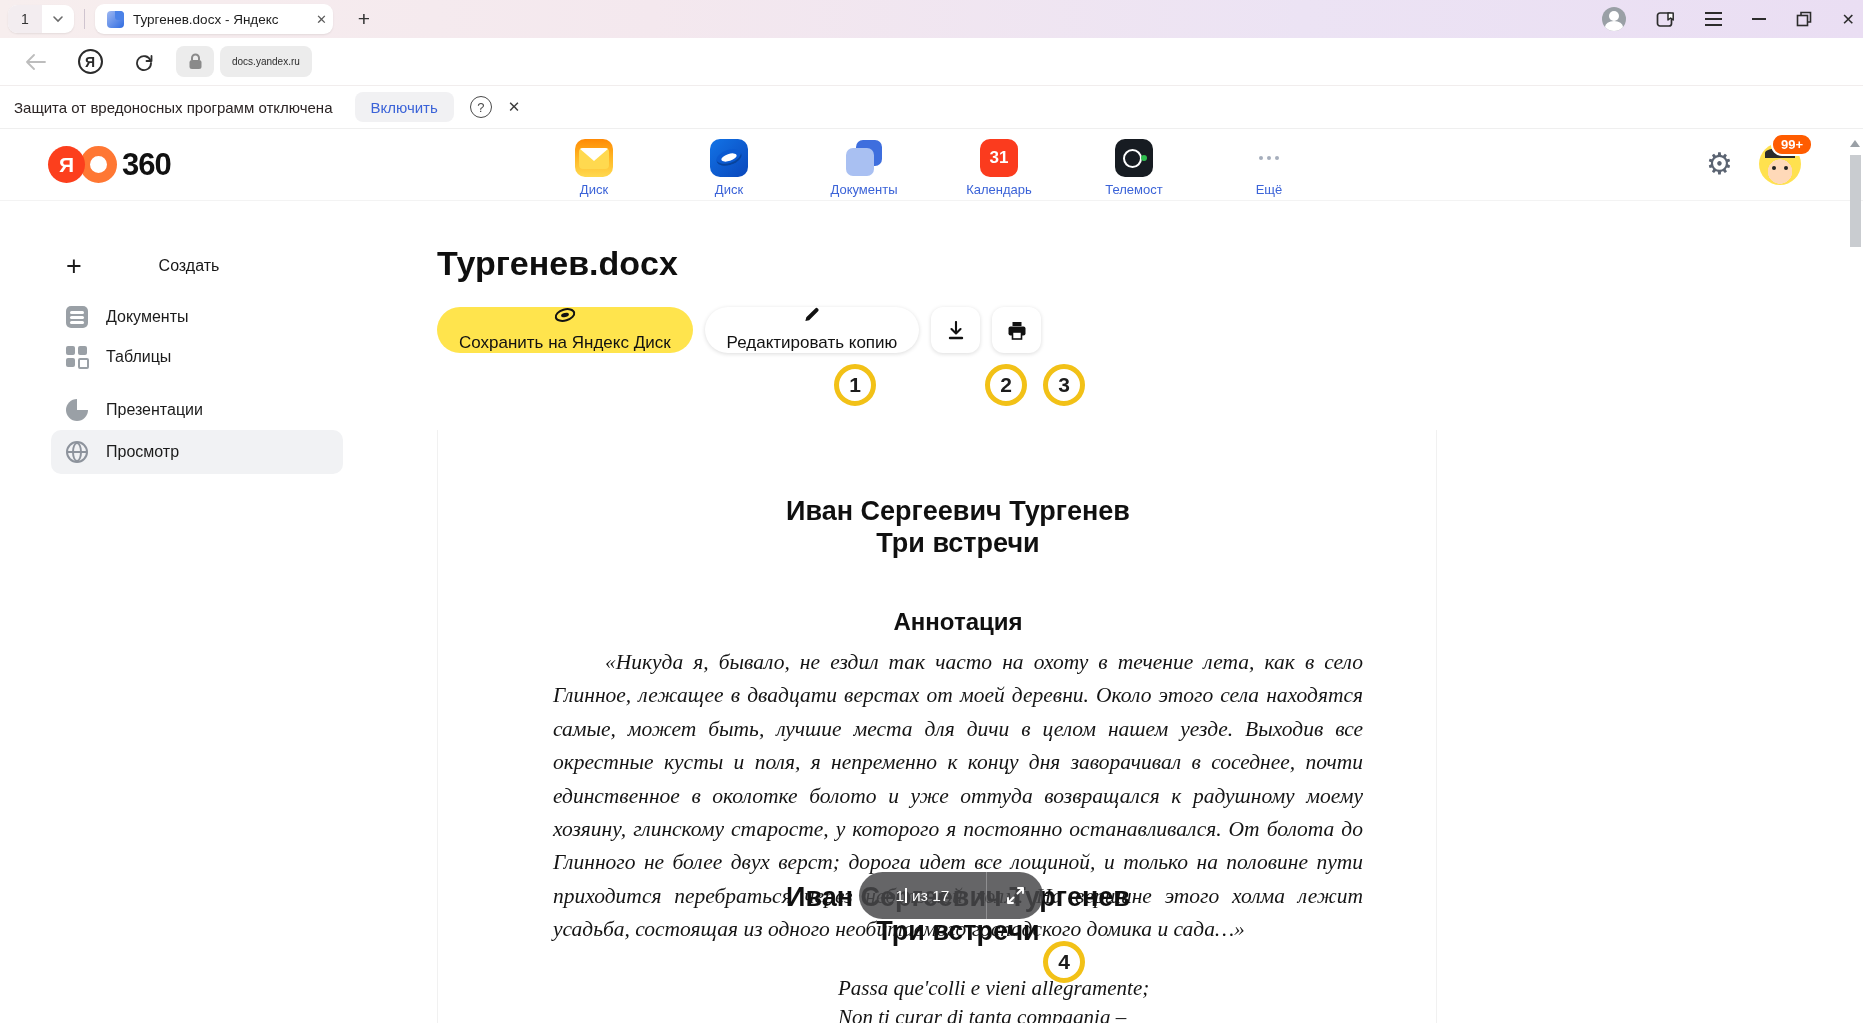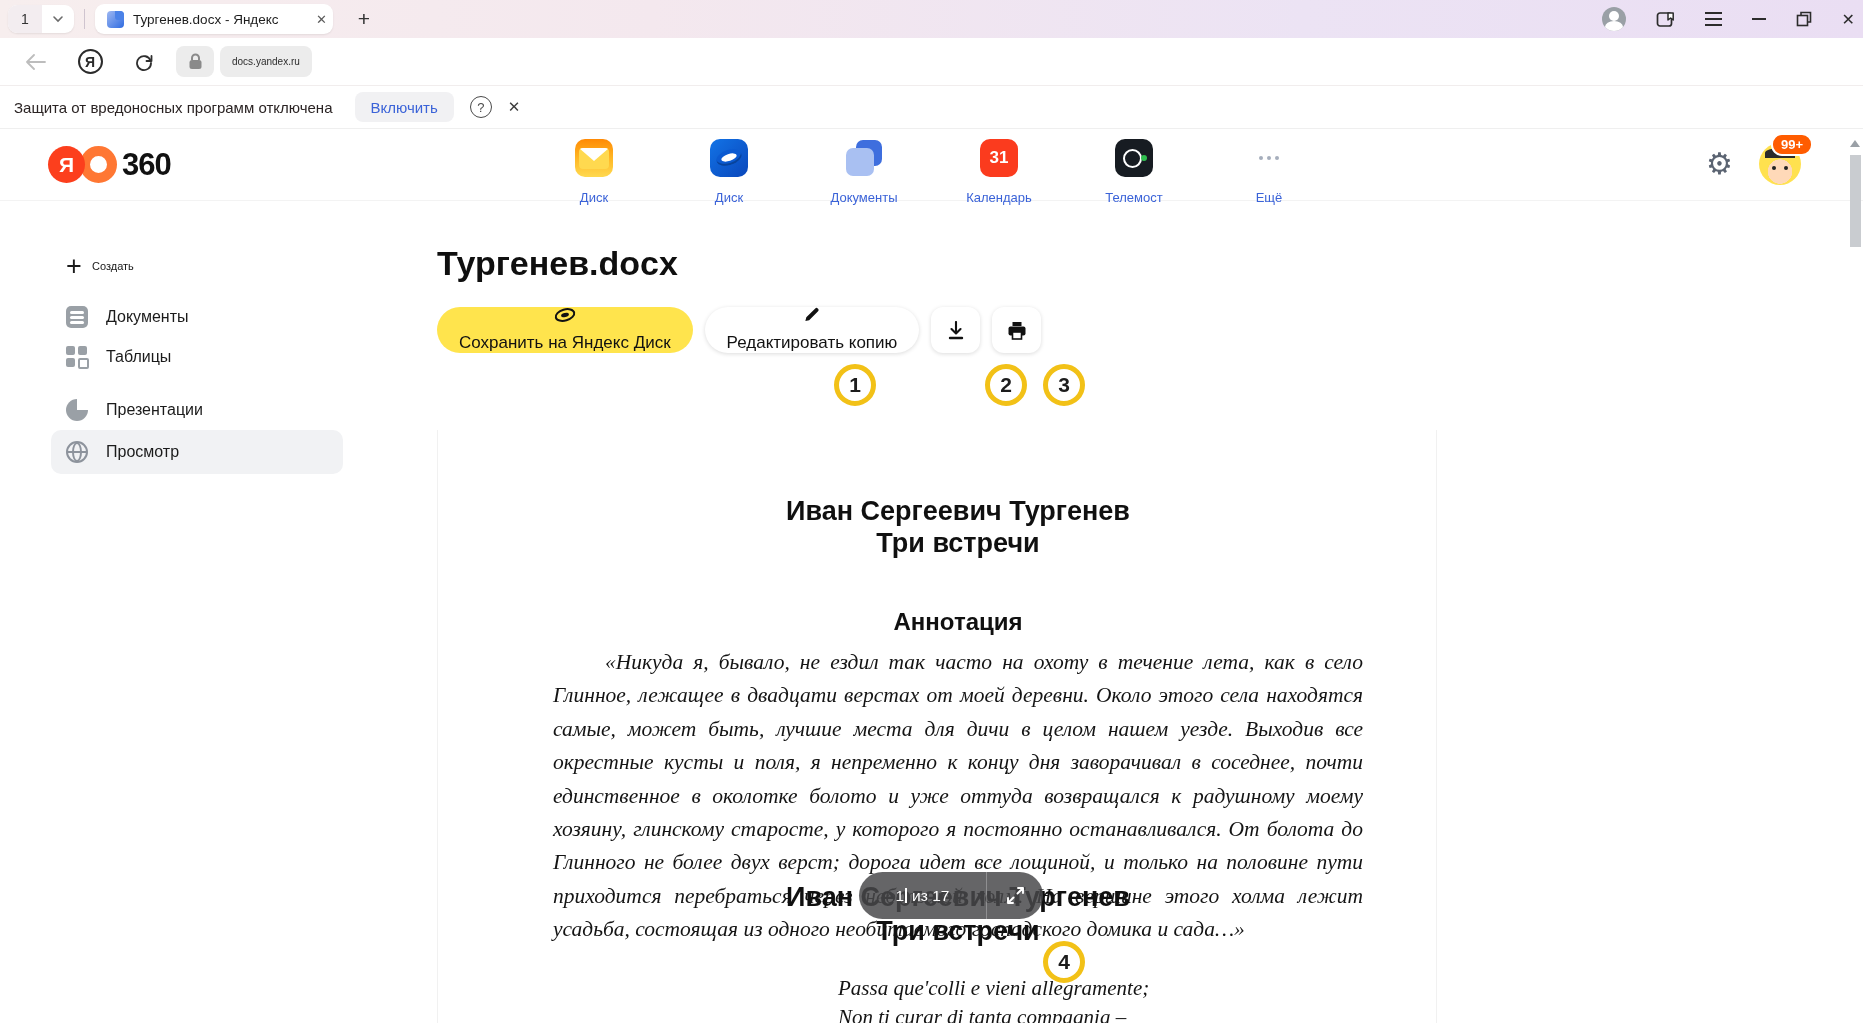--- a/index.html
+++ b/index.html
@@ -67,21 +67,21 @@
   
   .hdr360 { position:absolute; top:129px; left:0; width:100%; height:72px; background:#fff;
     border-bottom:1px solid #f3f3f3; }
   .brand { position:absolute; left:48px; top:17px; display:flex; align-items:center; }
   .brand-ya { width:37px; height:37px; background:#fc3f1d; border-radius:50%; color:#fff; font-weight:700;
     font-size:21px; display:flex; align-items:center; justify-content:center; z-index:2; }
   .brand-ring { width:37px; height:37px; border-radius:50%; border:10px solid #ff7733; background:#fff;
     margin-left:-5px; }
   .brand-360 { font-size:31px; font-weight:700; color:#111; margin-left:5px; letter-spacing:-1px; }
   .services { position:absolute; left:0; right:0; top:10px; display:flex; justify-content:center; gap:57px; }
-  .svc { display:flex; flex-direction:column; align-items:center; gap:13px; width:78px; }
+  .svc { display:flex; flex-direction:column; align-items:center; gap:5px; width:78px; }
   .svc-icon { width:38px; height:38px; border-radius:10px; position:relative; flex:none; }
   .svc-label { font-size:13px; color:var(--blue); white-space:nowrap; }
   .ic-mail { background:linear-gradient(180deg,#ff8a05 0%,#ffb321 45%,#ffd94f 100%); overflow:hidden; }
   .ic-mail::before { content:""; position:absolute; left:4px; top:9px; width:30px; height:21px; border-radius:4px; background:#ffd94f; }
   .ic-mail::after { content:""; position:absolute; left:4px; top:9px; width:30px; height:13px;
     background:#fff; clip-path:polygon(0 0,100% 0,50% 100%); border-radius:4px 4px 0 0; }
   .ic-disk { background:linear-gradient(135deg,#1273e6 0%,#0a47bb 100%); }
   .ic-disk .saucer { position:absolute; left:6px; top:11px; width:26px; height:15px; border-radius:50%;
     background:#0b5ad1; transform:rotate(-18deg); box-shadow:inset 0 -2px 0 rgba(0,0,0,.25); }
   .ic-disk .saucer::after { content:""; position:absolute; left:5px; top:4px; width:16px; height:7px;
@@ -110,21 +110,21 @@
     font-weight:700; border-radius:11px; padding:2px 8px; border:2px solid #fff; }
 
   
   .scroll-up { position:absolute; right:3px; top:140px; width:0; height:0;
     border-left:5px solid transparent; border-right:5px solid transparent; border-bottom:7px solid #9aa0a6; }
   .scroll-thumb { position:absolute; right:2px; top:155px; width:11px; height:92px; background:#c9ccd0; }
 
   
   .side-create { position:absolute; left:66px; top:248px; width:280px; height:36px; display:flex; align-items:center; }
   .plus-glyph { font-size:27px; font-weight:400; color:#1c1c1c; width:26px; }
-  .create-label { flex:1; font-size:11px; color:#171717; margin-right:60px; }
+  .create-label { flex:1; text-align:center; font-size:16px; color:#171717; margin-right:60px; }
   .side-item { position:absolute; left:51px; width:292px; height:44px; display:flex; align-items:center;
     gap:18px; padding-left:15px; border-radius:10px; font-size:16px; color:#1b1b1b; }
   .side-item.active { background:#f1f2f4; }
   .side-ic { width:22px; height:22px; flex:none; position:relative; }
   .ic-sdoc { background:#9aa0a6; border-radius:5px; }
   .ic-sdoc::before { content:""; position:absolute; left:4px; top:5px; width:14px; height:2.5px;
     background:#fff; box-shadow:0 5px 0 #fff, 0 10px 0 #fff; border-radius:2px; }
   .ic-stab::before { content:""; position:absolute; left:0; top:0; width:9px; height:9px; background:#9aa0a6;
     border-radius:2px; box-shadow:12px 0 0 #9aa0a6, 0 12px 0 #9aa0a6; }
   .ic-stab::after { content:""; position:absolute; left:12px; top:12px; width:7px; height:7px;

